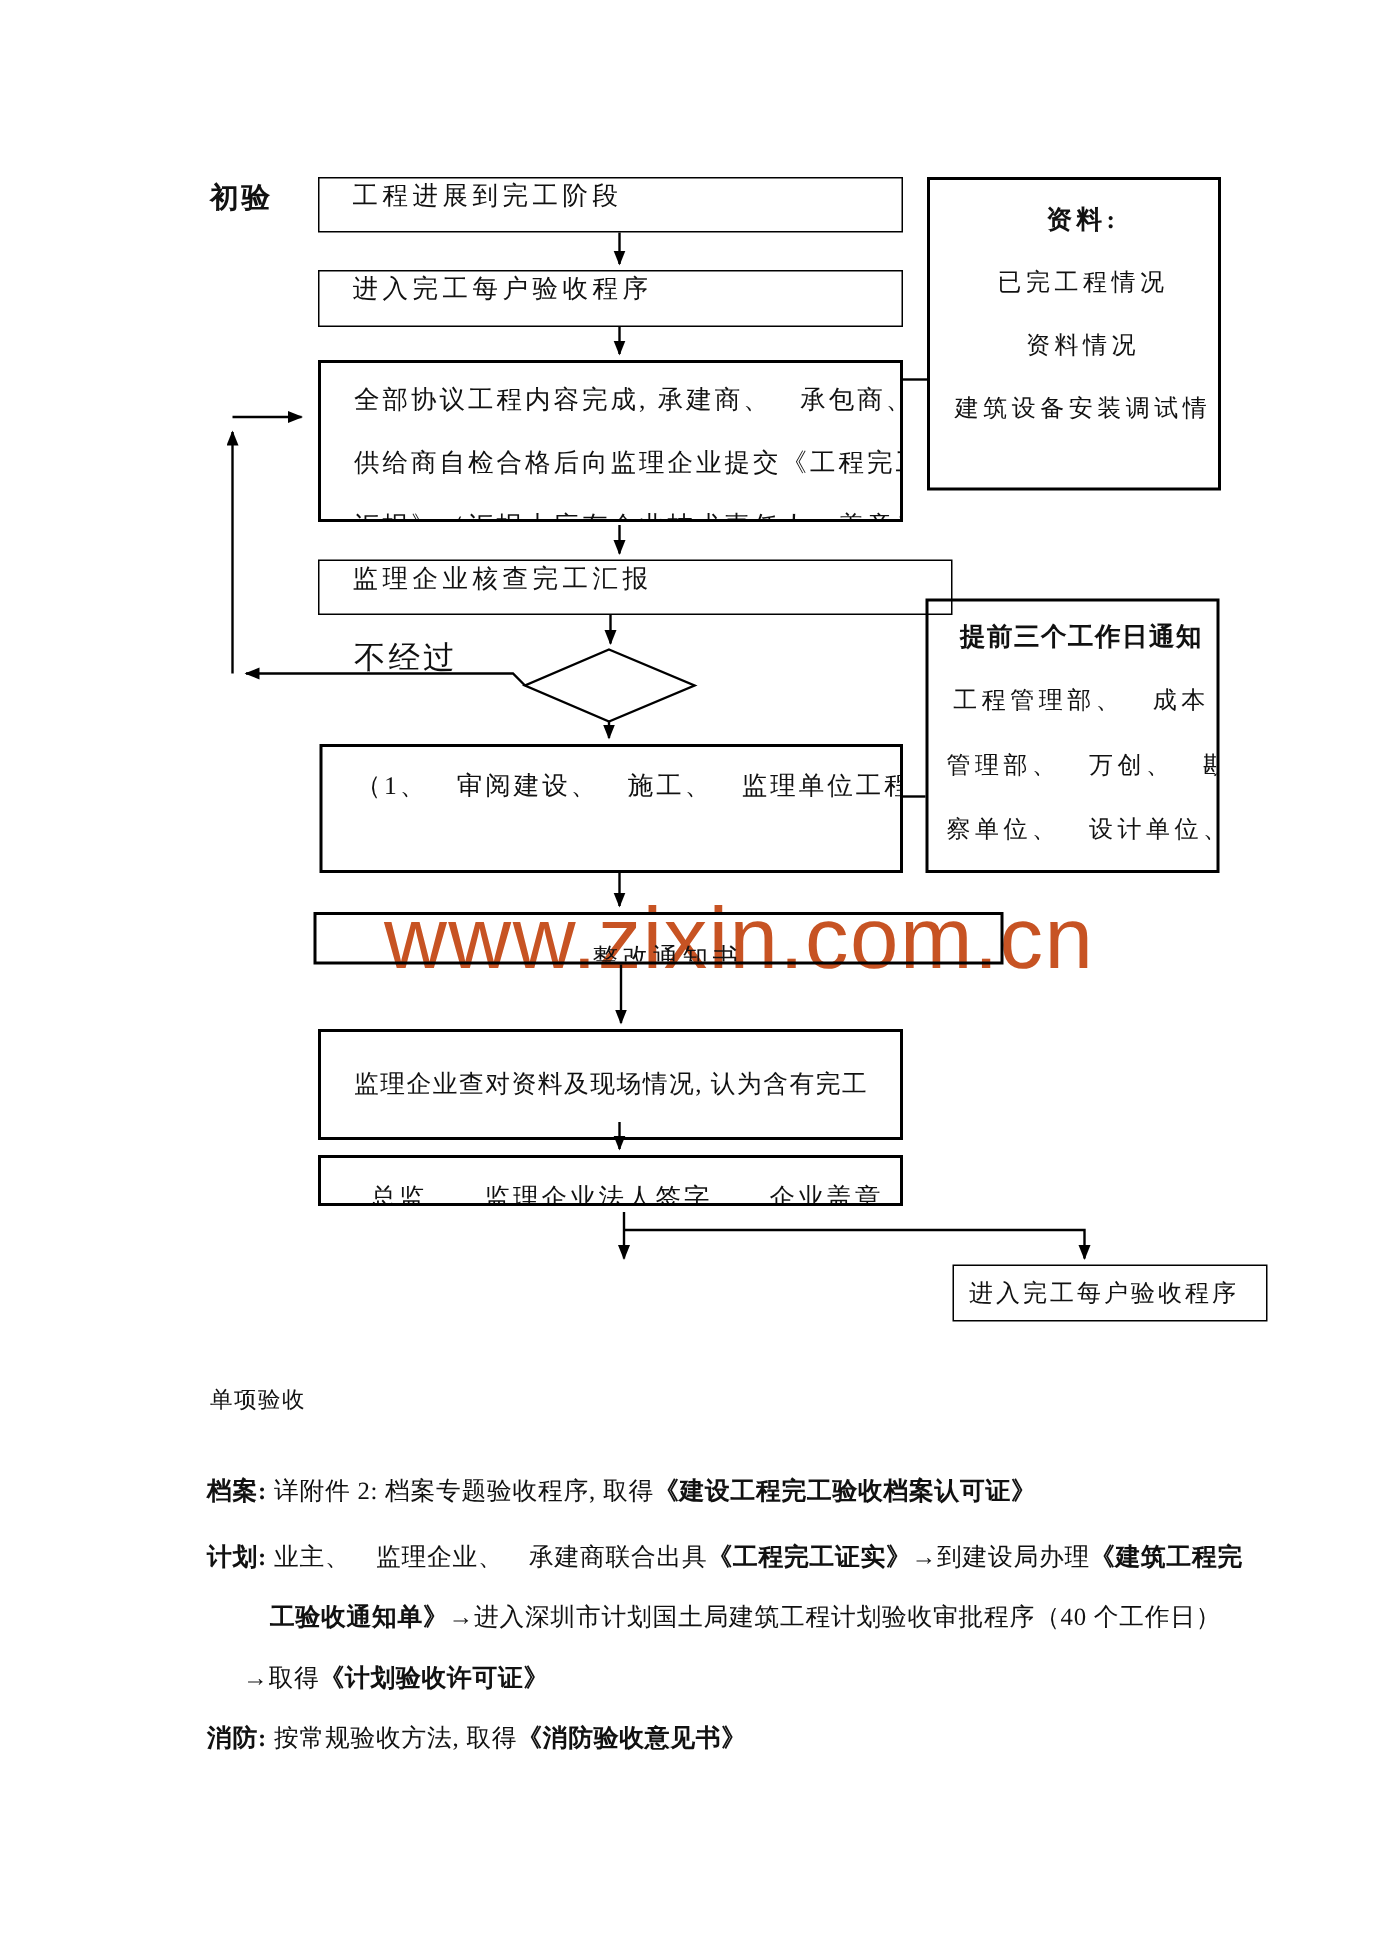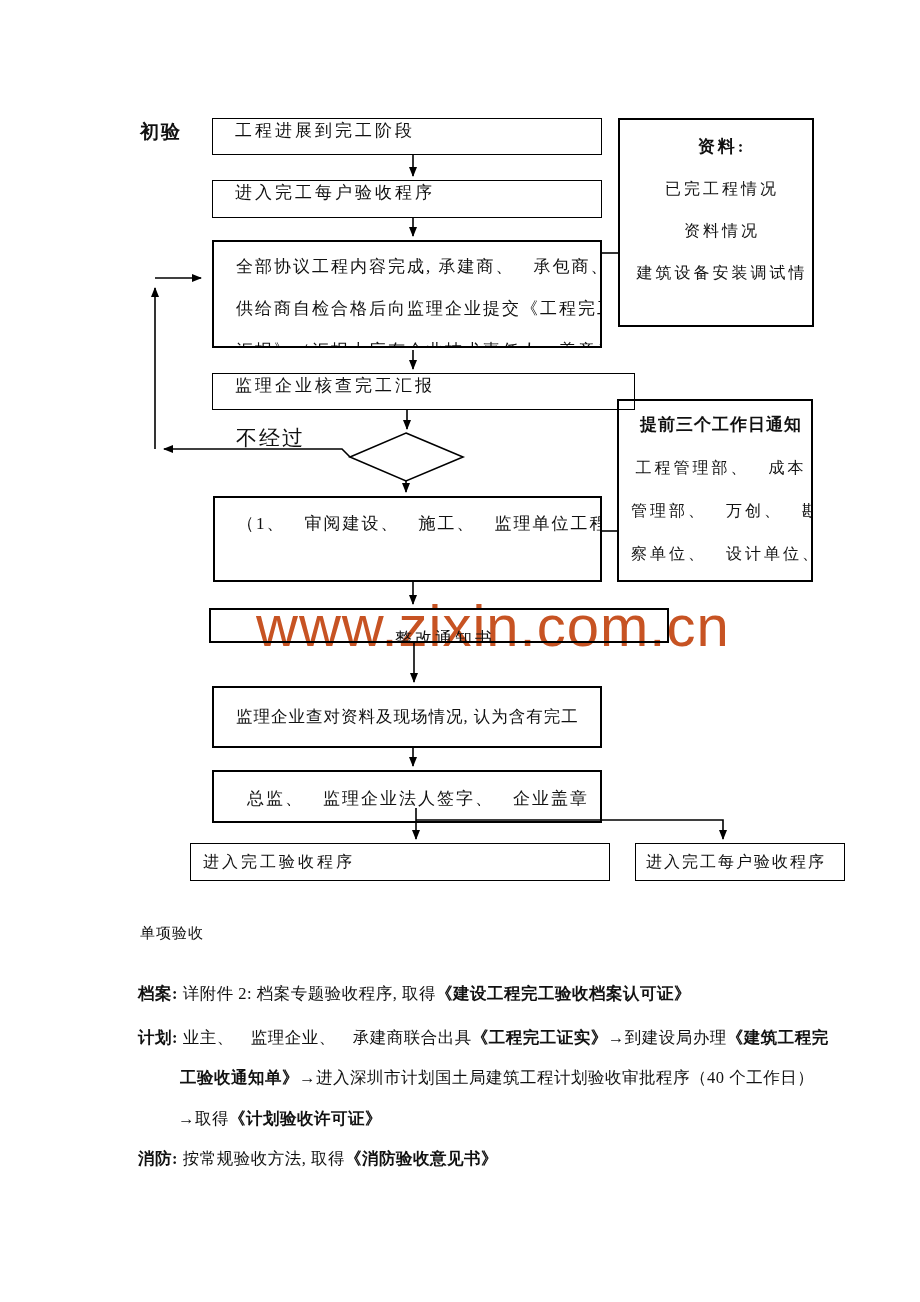--- a/index.html
+++ b/index.html
@@ -77,31 +77,28 @@
   <div id="no-label" class="abs lbl">不经过</div>
 
   <div class="fbox thick lines ls2" style="left:213px;top:496px;width:389px;height:86px;padding:6px 0 0 22px;line-height:40px;">
     <div>（1、　审阅建设、　施工、　监理单位工程资料</div>
   </div>
 
   <div class="fbox thick ls3" style="left:209px;top:608px;width:460px;height:35px;padding:17px 0 0 12px;">
     <span>整改通知书</span>
   </div>
 
-  <div class="fbox thick mid ls1" style="left:212px;top:686px;width:390px;height:62px;padding:0 0 0 22px;font-size:16.5px;">
+  <div class="fbox thick mid ls1" style="left:212px;top:686px;width:390px;height:74px;padding:0 0 0 22px;font-size:16.5px;">
     <span>监理企业查对资料及现场情况, 认为含有完工</span>
   </div>
 
-  <div class="fbox thick ls2" style="left:212px;top:770px;width:390px;height:53px;padding:15px 0 0 22px;">
+  <div class="fbox thick ls2" style="left:212px;top:770px;width:390px;height:34px;padding:15px 0 0 22px;">
     <span>总监、　监理企业法人签字、　企业盖章</span>
   </div>
 
-  <div class="fbox mid ls3" style="left:190px;top:843px;width:420px;height:38px;padding:0 0 0 12px;font-size:16px;">
-    <span>进入完工验收程序</span>
-  </div>
 
   <div class="fbox mid ls2" style="left:635px;top:843px;width:210px;height:38px;padding:0 0 0 10px;font-size:16px;">
     <span>进入完工每户验收程序</span>
   </div>
 
   <div class="fbox thick lines sidebox ls3" style="left:618px;top:118px;width:196px;height:209px;padding-top:6px;line-height:42px;">
     <div class="t">资料:</div>
     <div>已完工程情况</div>
     <div>资料情况</div>
     <div>建筑设备安装调试情</div>
@@ -147,21 +144,21 @@
   </p>
 
   <p class="note" style="left:138px;top:1010px;">
     <b>计划:</b><span> 业主、　监理企业、　承建商联合出具</span><b>《工程完工证实》</b><span>→到建设局办理</span><b>《建筑工程完</b>
   </p>
 
   <p class="note" style="left:180px;top:1050px;">
     <b>工验收通知单》</b><span>→进入深圳市计划国土局建筑工程计划验收审批程序（40 个工作日）</span>
   </p>
 
-  <p class="note" style="left:178px;top:1091px;">
+  <p class="note" style="left:162px;top:1091px;">
     <span>→取得</span><b>《计划验收许可证》</b>
   </p>
 
   <p class="note" style="left:138px;top:1131px;">
     <b>消防:</b><span> 按常规验收方法, 取得</span><b>《消防验收意见书》</b>
   </p>
 
 </div>
 
 </body></html>

